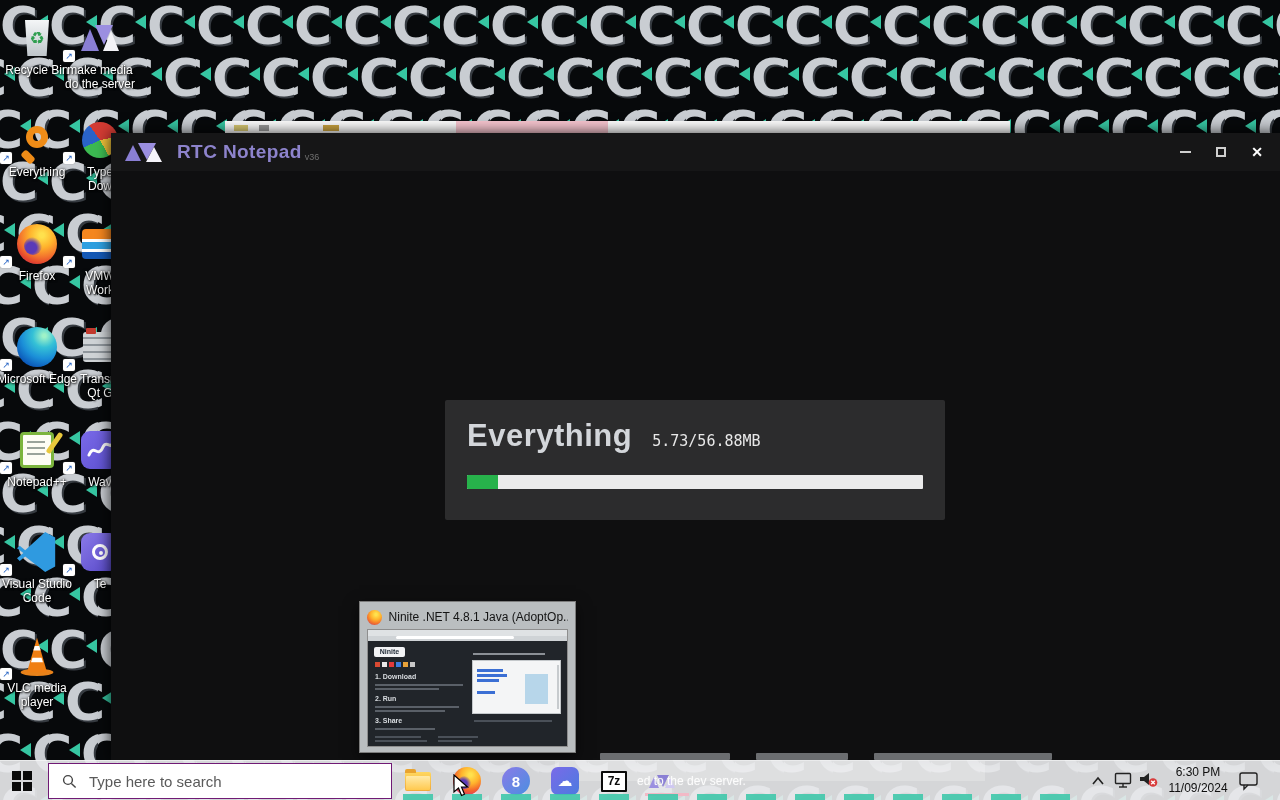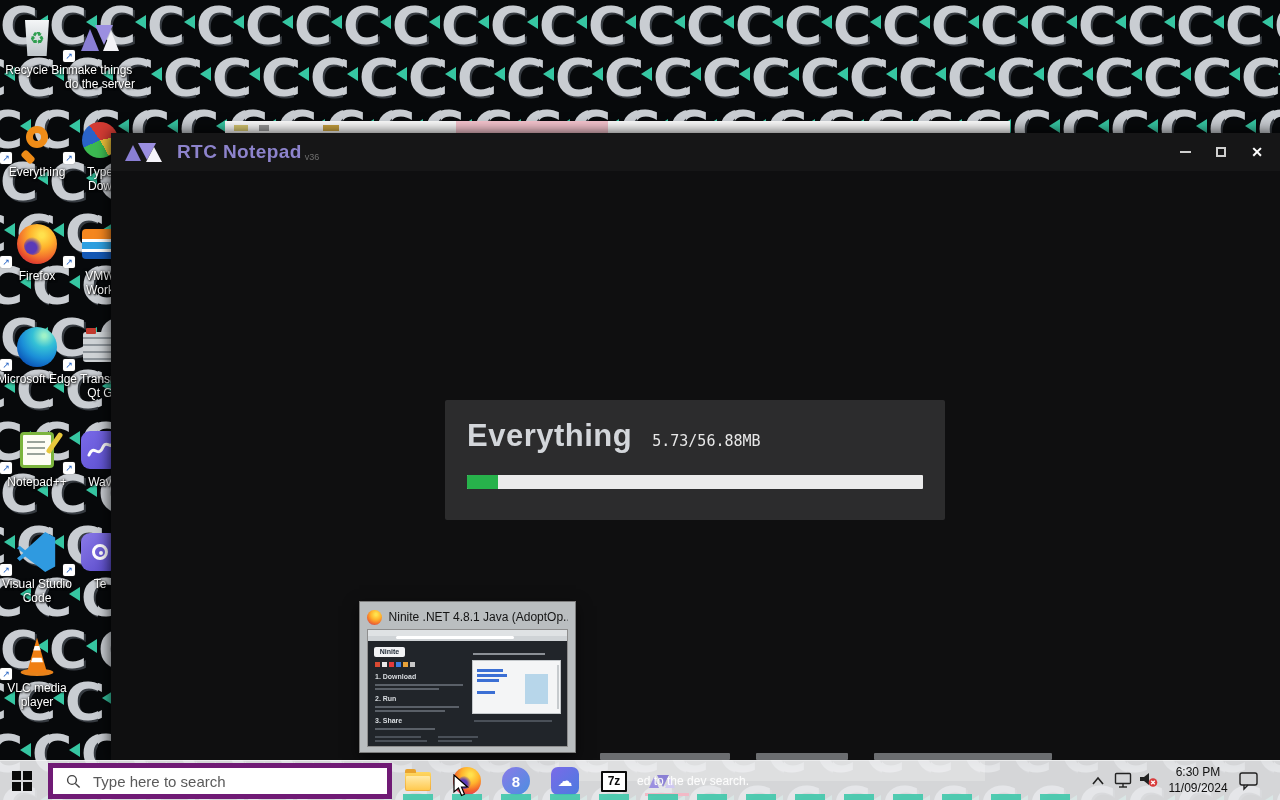--- a/index.html
+++ b/index.html
@@ -102,21 +102,21 @@
   .pv-shot .sb{position:absolute;right:1px;top:4px;width:2px;height:44px;background:#c7cbce;}
   .pv-bline{position:absolute;height:2px;background:#4a5058;}
 
   
   .taskbar{position:absolute;left:0;bottom:0;width:1280px;height:40px;background:rgba(231,232,234,0.92);
     z-index:8;border-top:1px solid rgba(255,255,255,.5);}
   .start{position:absolute;left:12px;top:10px;width:20px;height:20px;display:grid;
     grid-template-columns:9px 9px;grid-template-rows:9px 9px;gap:2px;}
   .start i{background:#0a0a0a;display:block;}
   .searchbox{position:absolute;left:48px;top:2px;width:344px;height:36px;background:#fff;
-    border:5px solid #701a75;display:flex;align-items:center;padding-left:13px;gap:10px;}
+    border:1px solid #701a75;display:flex;align-items:center;padding-left:13px;gap:10px;}
   .searchbox input{border:none;outline:none;font-size:15px;color:#3a3a3a;width:260px;
     font-family:"Liberation Sans",sans-serif;background:transparent;}
   .searchbox input::placeholder{color:#5a5a5a;opacity:1;}
   .tb-ic{position:absolute;top:0;width:40px;height:40px;display:flex;align-items:center;justify-content:center;}
   .tb-folder{width:26px;height:19px;background:linear-gradient(180deg,#ffd75e,#f0a93a);border-radius:2px;position:relative;}
   .tb-folder::before{content:"";position:absolute;left:0;top:-3px;width:11px;height:4px;background:#e8a32f;
     border-radius:2px 2px 0 0;}
   .tb-folder::after{content:"";position:absolute;left:1px;top:4px;right:1px;bottom:1px;border-radius:1px;
     background:linear-gradient(180deg,#ffeaa8,#ffc94f);}
   .tb-ff{width:28px;height:28px;border-radius:50%;position:relative;
@@ -226,21 +226,21 @@
 
 <div class="dicon col2" style="top:16px">
   <div class="art">
     <svg width="42" height="34" viewBox="0 0 42 34">
       <polygon points="2,30 11,8 20,30" fill="#8a7fd4"></polygon>
       <polygon points="16,4 34,4 25,24" fill="#9b8fe0"></polygon>
       <polygon points="24,30 32,10 40,30" fill="#f2f2f6"></polygon>
     </svg>
     <span class="sc-badge">↗</span>
     </div>
-  <div class="lbl"><span>make things</span><br>
+  <div class="lbl"><span>make media</span><br>
     <span>do the server</span></div>
 </div>
 <div class="dicon col2" style="top:118px">
   <div class="art">
       <div class="ic-idm"></div>
     <span class="sc-badge">↗</span>
     </div>
   <div class="lbl"><span>Type</span><br>
     <span>Dow</span></div>
 </div>
@@ -363,21 +363,21 @@
 </div>
 
 <div class="ghost-bars">
   <i style="width:130px"></i>
     <i style="width:92px"></i>
     <i style="width:178px"></i>
 </div>
 
 <div class="taskbar">
   <div class="ghost-mist"></div>
-  <div class="ghost-line">ed to the dev search.</div>
+  <div class="ghost-line">ed to the dev server.</div>
 
   <div class="start" title="">
     <i></i>
       <i></i>
     <i></i>
       <i></i>
   </div>
 
   <div class="searchbox">
     <svg width="15" height="15" viewBox="0 0 15 15">

